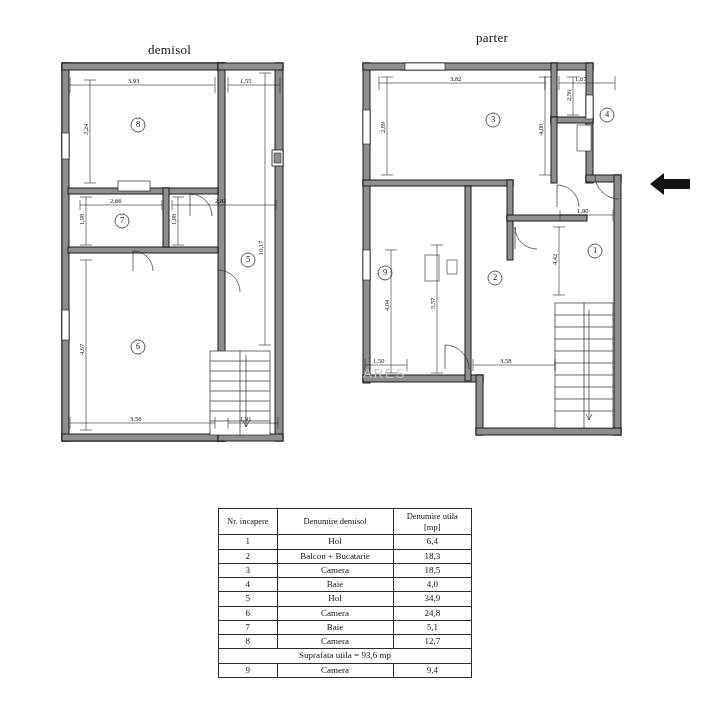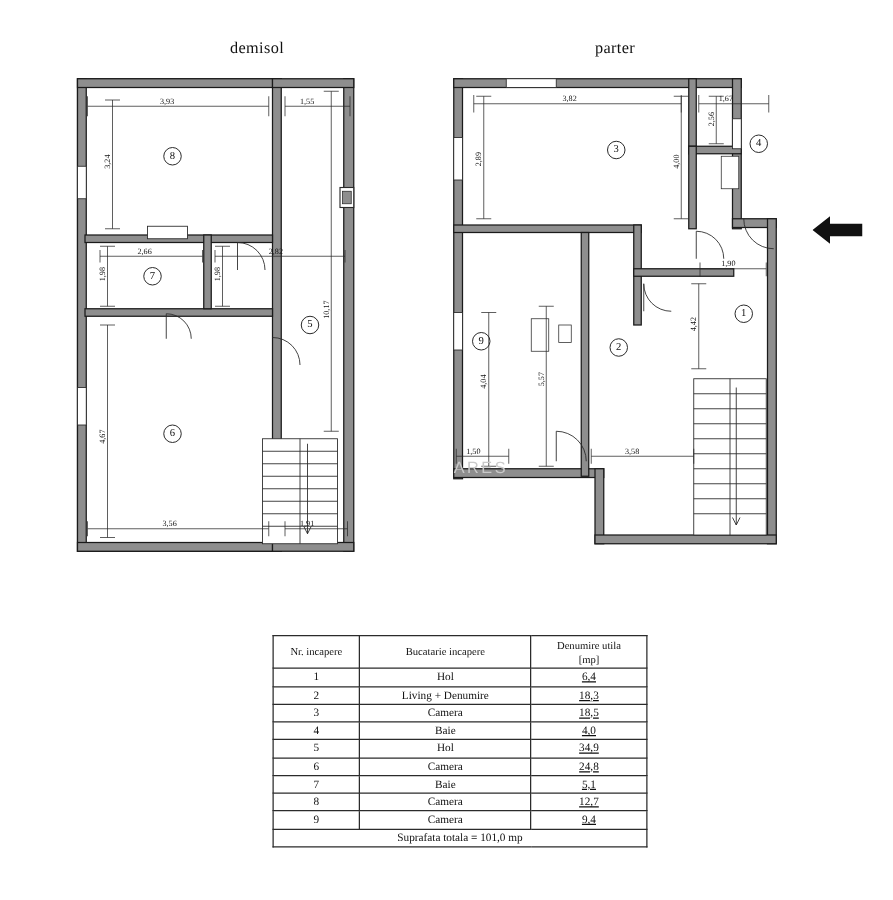--- a/index.html
+++ b/index.html
@@ -11,21 +11,21 @@
     position:relative;
     overflow:hidden;
   }
   .plan-title{
     position:absolute;
     font-family:"Liberation Serif", serif;
     font-size:13px;
     color:#111;
     letter-spacing:.3px;
   }
-  #title-demisol{left:148px;top:30px;margin-left:36px;}
+  #title-demisol{left:148px;top:42px;}
   #title-parter{left:476px;top:30px;}
 
   .floorplan{position:absolute;}
   #plan-demisol{left:50px;top:55px;width:260px;height:400px;}
   #plan-parter{left:355px;top:55px;width:300px;height:400px;}
 
   svg{display:block;}
 
   .wall{fill:#8e8e8e;stroke:#1a1a1a;stroke-width:1;}
   .dimline{stroke:#2a2a2a;stroke-width:.6;fill:none;}
@@ -36,36 +36,36 @@
   .door{stroke:#2a2a2a;stroke-width:.7;fill:none;}
   .watermark{font-family:"Liberation Sans", sans-serif;font-size:13px;fill:#c9c9c9;letter-spacing:2px;}
 
   
   #entrance-arrow{
     position:absolute;left:650px;top:170px;width:40px;height:28px;
   }
 
   
   #room-table{
-    position:absolute;left:218px;top:508px;width:300px;
+    position:absolute;left:218px;top:508px;width:254px;
     border-collapse:collapse;
     font-family:"Liberation Serif", serif;
     font-size:9px;
     color:#111;
   }
   #room-table th,#room-table td{
     border:1px solid #2b2b2b;
     padding:1px 3px;
     text-align:center;
     line-height:1.25;
   }
   #room-table th{font-weight:normal;font-size:8.5px;padding:2px 3px;}
   #room-table td.num{width:52px;}
   #room-table td.name{width:110px;}
-  #room-table td.area{width:72px;text-decoration:underline;}
+  #room-table td.area{width:72px;}
   .summary-row td{font-size:9px;padding:3px;}
 </style>
 </head>
 <body>
 
 <div class="plan-title" id="title-demisol">demisol</div>
 <div class="plan-title" id="title-parter">parter</div>
 
 <div class="floorplan" id="plan-demisol">
 <svg width="260" height="400" viewBox="0 0 260 400">
@@ -335,36 +335,36 @@
 <div id="entrance-arrow">
   <svg width="40" height="28" viewBox="0 0 40 28">
     <polygon points="0,14 14,3 14,9 40,9 40,19 14,19 14,25" fill="#111"></polygon>
   </svg>
 </div>
 
 <table id="room-table">
   <thead>
     <tr>
       <th>Nr. incapere</th>
-      <th>Bucatarie incapere</th>
+      <th>Denumire demisol</th>
       <th>
         <span>Denumire utila</span><br>
         <span>[mp]</span>
       </th>
     </tr>
   </thead>
   <tbody>
     <tr>
       <td class="num">1</td>
       <td class="name">Hol</td>
       <td class="area">6,4</td>
     </tr>
     <tr>
       <td class="num">2</td>
-      <td class="name">Living + Denumire</td>
+      <td class="name">Balcon + Bucatarie</td>
       <td class="area">18,3</td>
     </tr>
     <tr>
       <td class="num">3</td>
       <td class="name">Camera</td>
       <td class="area">18,5</td>
     </tr>
     <tr>
       <td class="num">4</td>
       <td class="name">Baie</td>
@@ -383,22 +383,22 @@
     <tr>
       <td class="num">7</td>
       <td class="name">Baie</td>
       <td class="area">5,1</td>
     </tr>
     <tr>
       <td class="num">8</td>
       <td class="name">Camera</td>
       <td class="area">12,7</td>
     </tr>
+    <tr class="summary-row">
+      <td colspan="3">Suprafata utila = 93,6 mp</td>
+    </tr>
     <tr>
       <td class="num">9</td>
       <td class="name">Camera</td>
       <td class="area">9,4</td>
     </tr>
-    <tr class="summary-row">
-      <td colspan="3">Suprafata totala = 101,0 mp</td>
-    </tr>
   </tbody>
 </table>
 
 </body></html>

